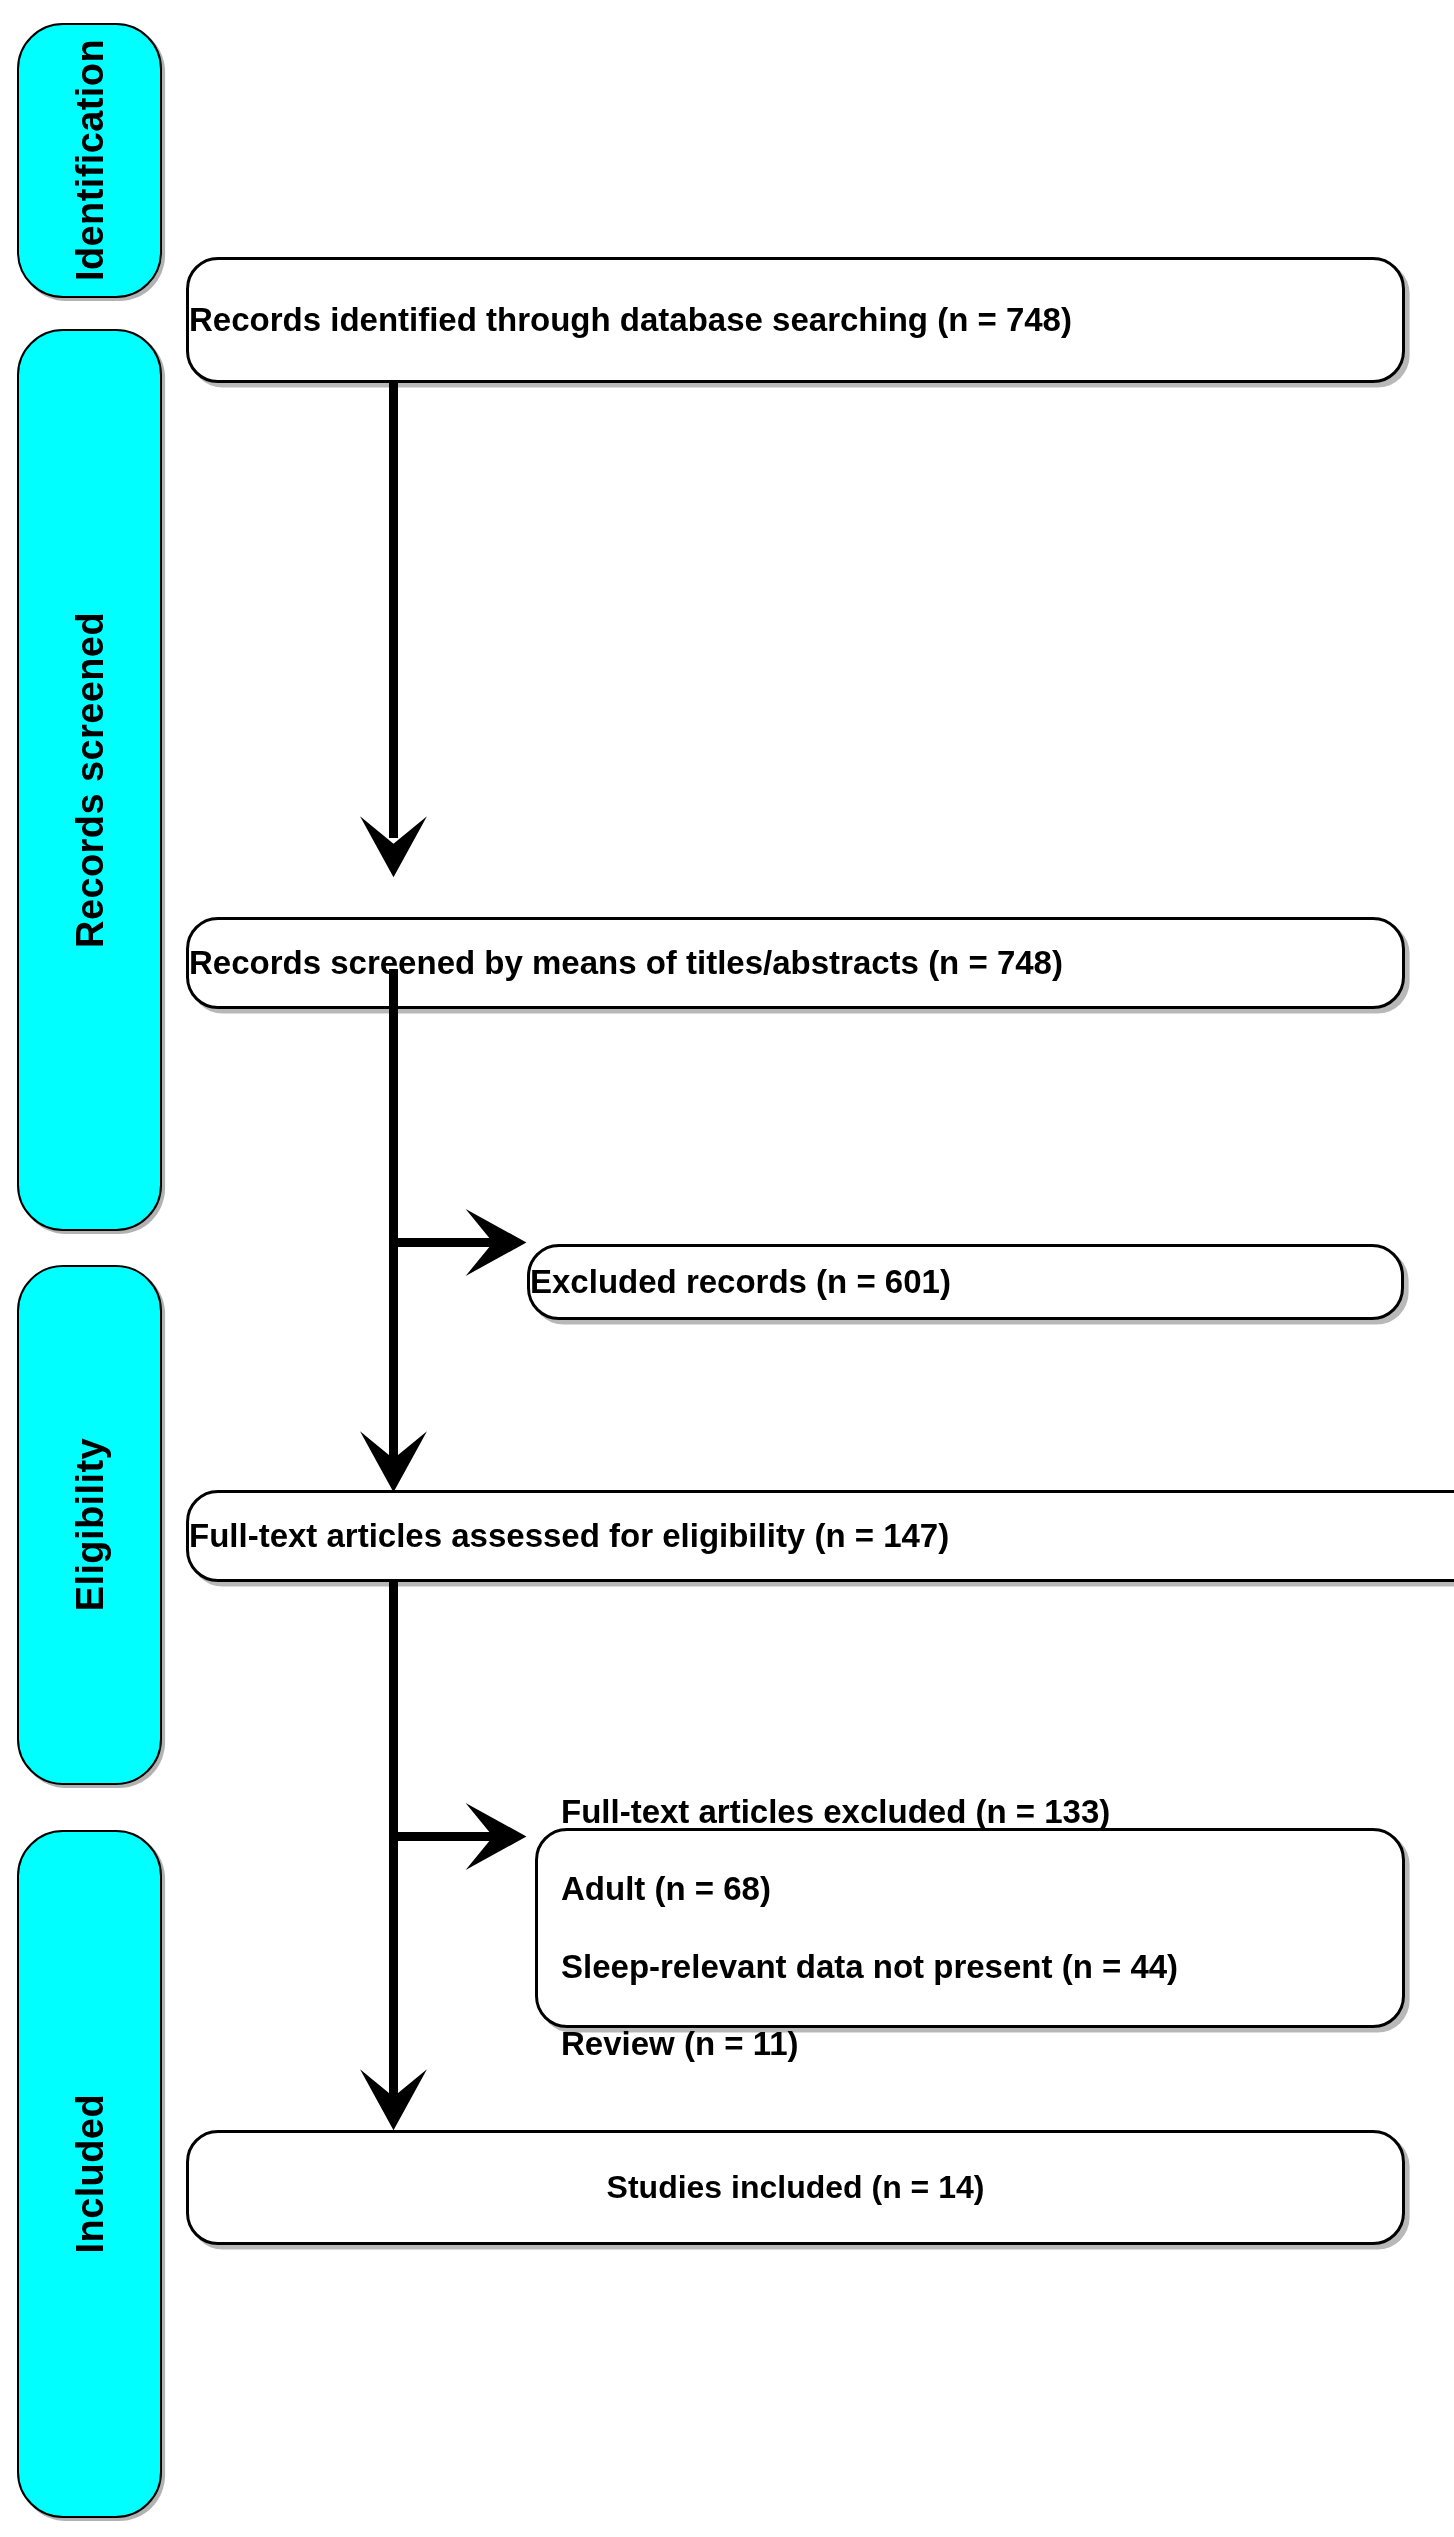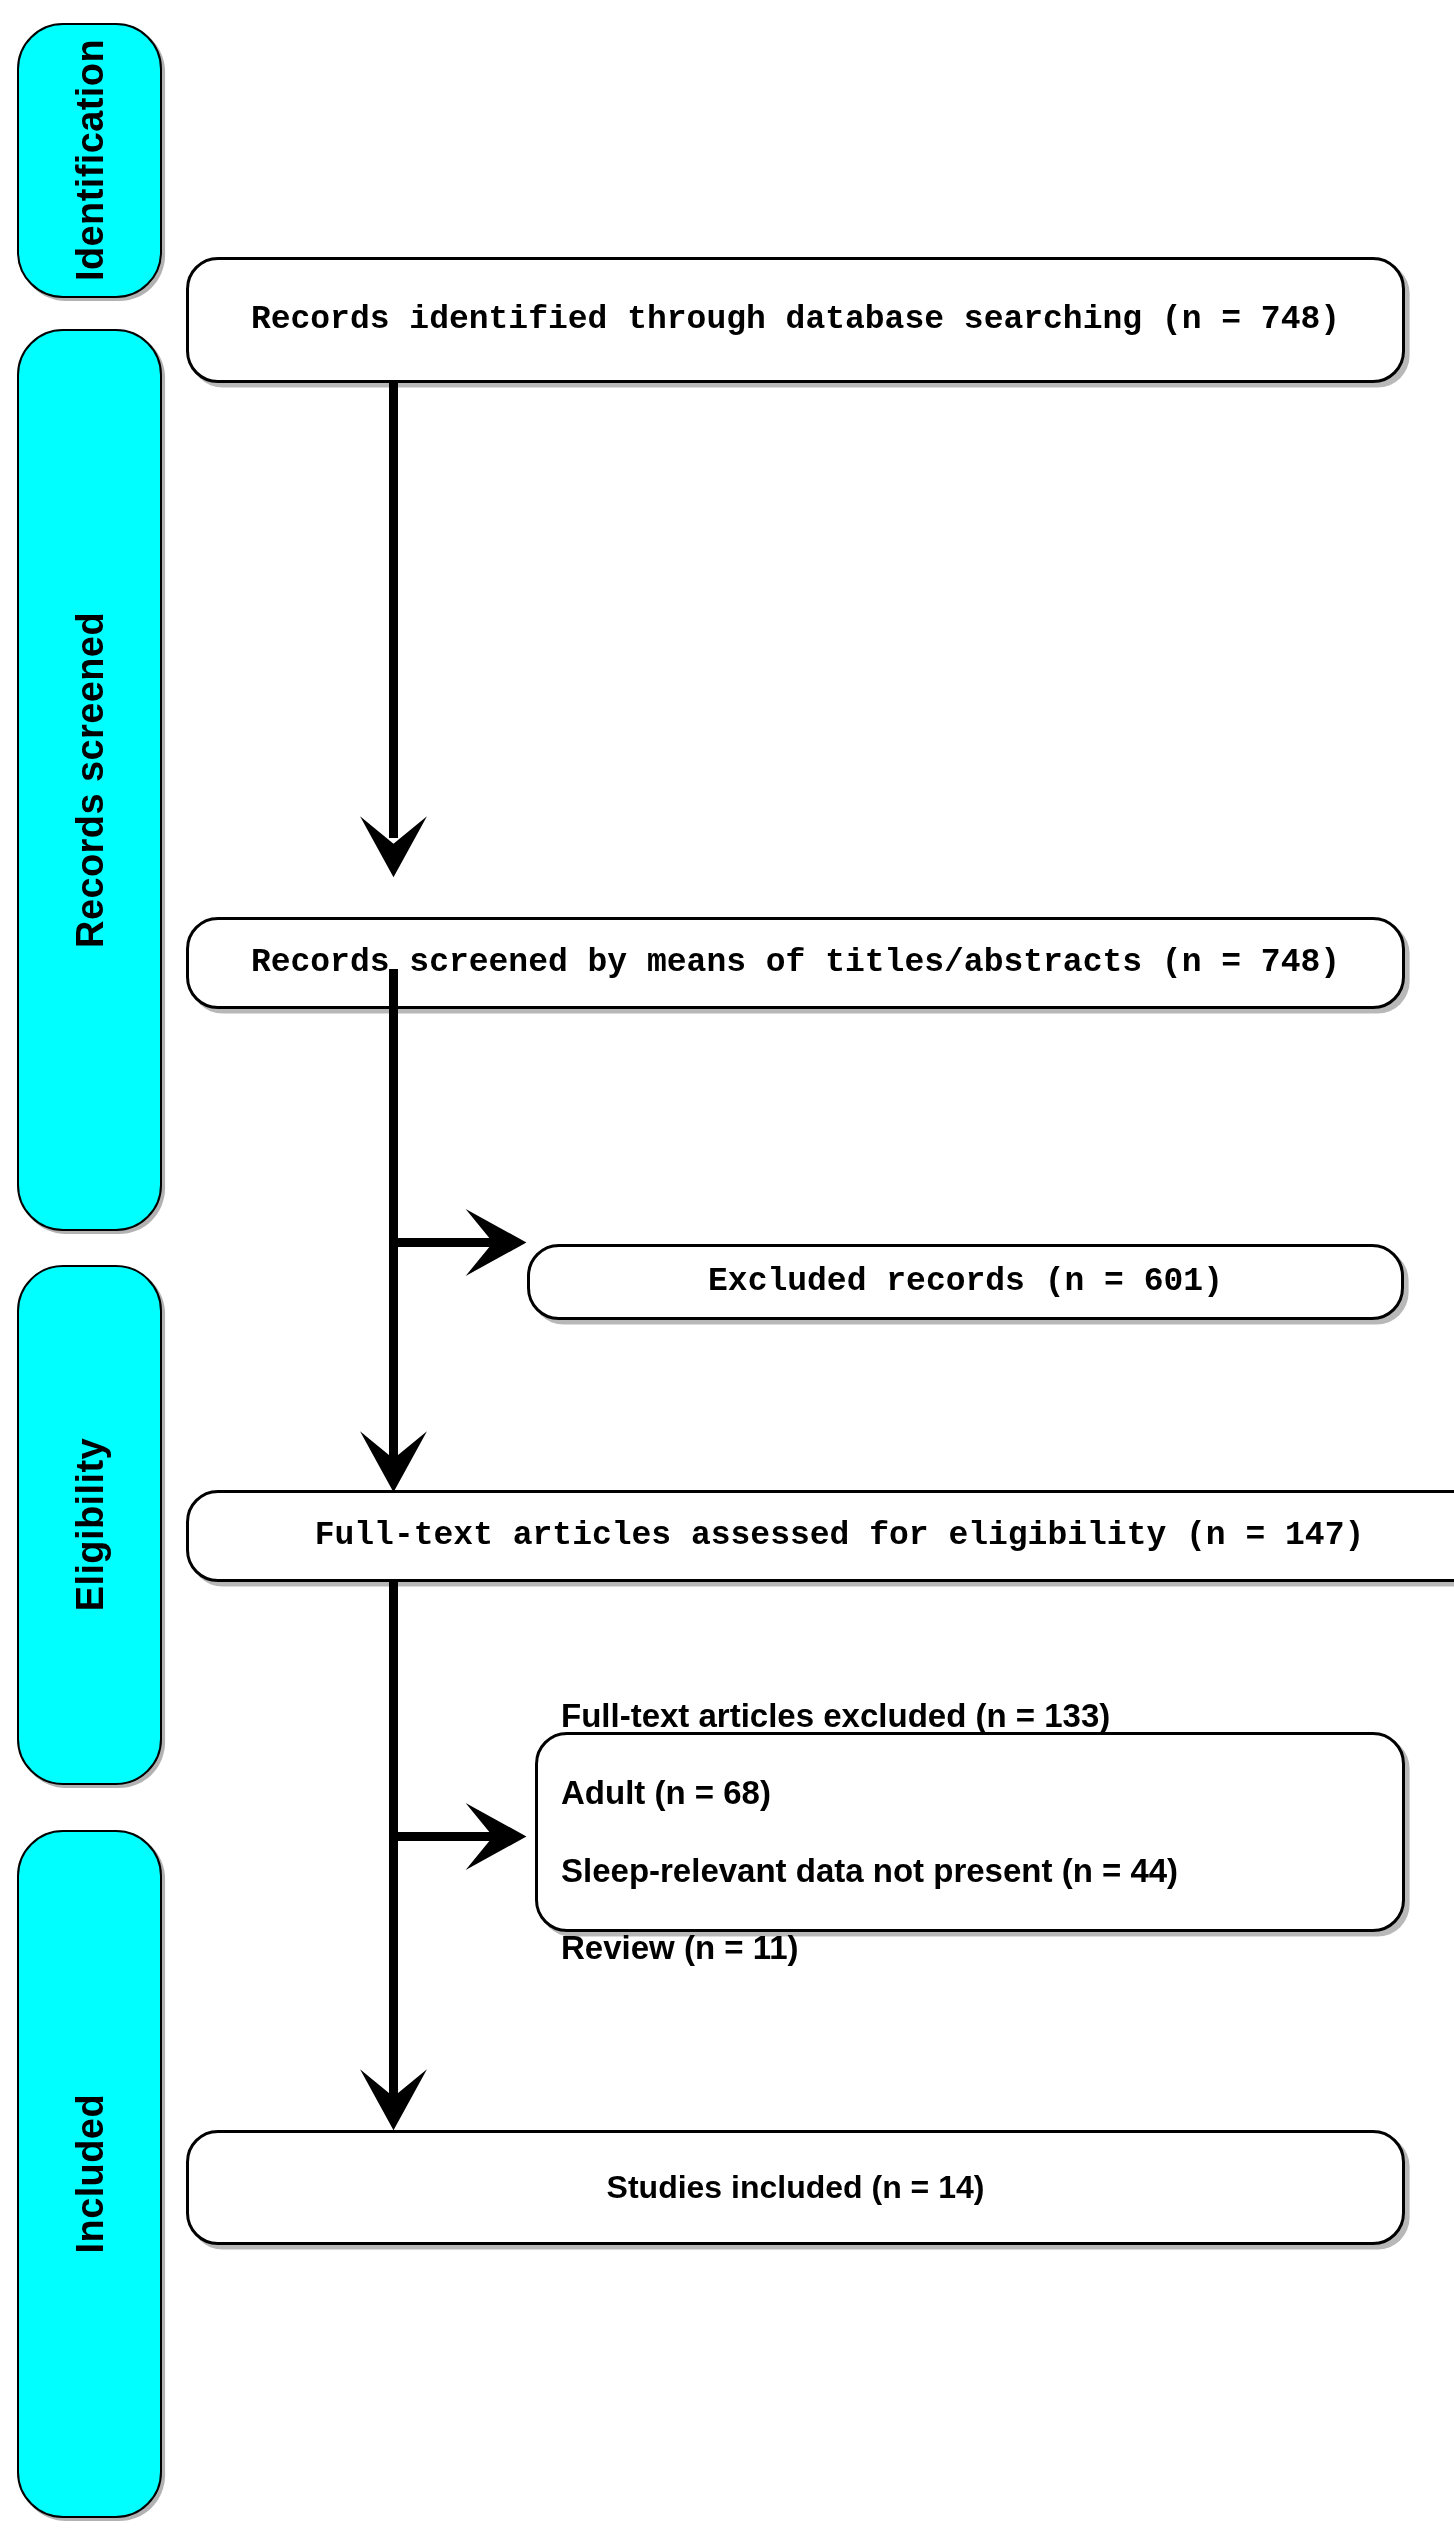--- a/index.html
+++ b/index.html
@@ -54,22 +54,21 @@
     box-shadow: 4.6px 4.6px 0 rgba(0,0,0,0.28);
   }
   .flow-box .line {
     font-weight: bold;
     font-size: 33px;
     line-height: 1.16;
     color: #000000;
     white-space: nowrap;
   }
   .flow-box.center .line {
-    text-align: center;
-    font-family: Liberation Mono, monospace;
+    text-align: left;
   }
   .flow-box.left-align {
     padding-left: 23px;
   }
   .flow-box.left-align .line {
     text-align: left;
   }
   .flow-box.final .line {
     font-size: 32px;
     text-align: center;
@@ -155,21 +154,21 @@
     </svg>
   </div>
 
   <div class="h-line" style="left:389px; top:1832px; width:107px;"></div>
   <div class="arrow-head" style="left:458px; top:1800px; width:70px; height:73px;">
     <svg width="70" height="73" viewBox="0 0 92 96">
       <polygon points="90,48 10,4 46,48 10,92" fill="#000000"></polygon>
     </svg>
   </div>
 
-  <div class="flow-box left-align" style="left:535px; top:1732px; width:870px; height:200px;gap:39px;">
+  <div class="flow-box left-align" style="left:535px; top:1828px; width:870px; height:200px;gap:39px;">
     <div class="line">Full-text articles excluded (n = 133)</div>
     <div class="line">Adult (n = 68)</div>
     <div class="line">Sleep-relevant data not present (n = 44)</div>
     <div class="line">Review (n = 11)</div>
   </div>
 
   <div class="flow-box final" style="left:186px; top:2130px; width:1219px; height:115px;">
     <div class="line">Studies included (n = 14)</div>
   </div>
 

